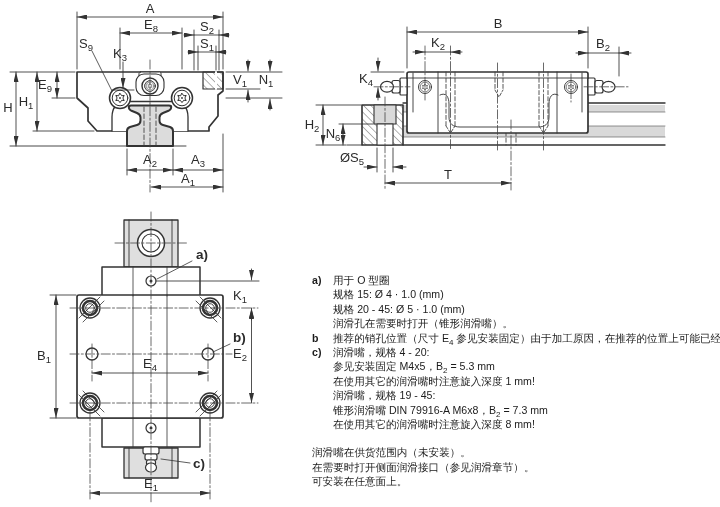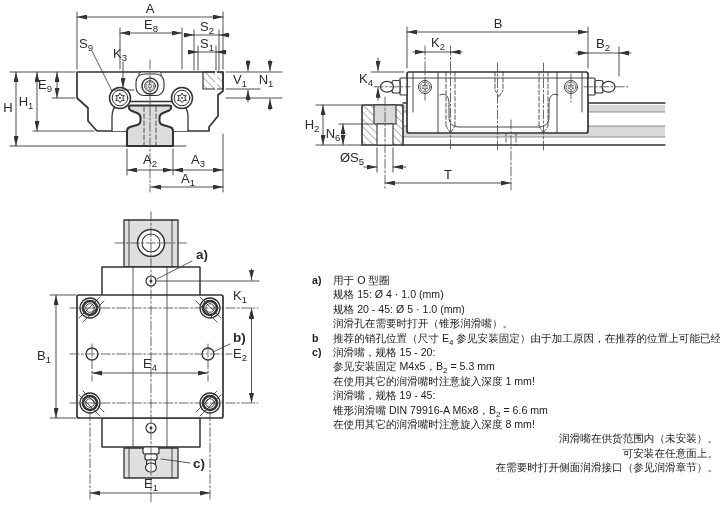--- a/index.html
+++ b/index.html
@@ -7,21 +7,21 @@
          font-family:"Liberation Sans",sans-serif;}
   svg{position:absolute;left:0;top:0;}
   svg text{font-family:"Liberation Sans",sans-serif;font-size:13px;fill:#2b2b2b;}
   text.dim{text-anchor:middle;}
   tspan.sub{font-size:9.5px;}
   text.callout{font-weight:bold;font-size:13.5px;}
   .notes{position:absolute;left:312px;top:273px;width:406px;
          font-size:10.6px;color:#1c1c1c;}
   .nline{height:14.4px;line-height:14.4px;white-space:nowrap;position:relative;padding-left:21px;}
   .nline .mk{position:absolute;left:0;top:0;font-weight:bold;}
-  .nfooter{text-align:right;}
+  .nfooter{margin-top:14px;}
   .nfooter .nline{padding-left:0;}
   sub{font-size:8px;}
 </style>
 </head>
 <body>
 
 <div id="stage">
 <svg width="720" height="507" viewBox="0 0 720 507">
   <defs>
     <marker id="ah" viewBox="0 0 12 6" refX="12" refY="3" markerWidth="10" markerHeight="5" markerUnits="userSpaceOnUse" orient="auto-start-reverse">
@@ -438,26 +438,26 @@
   <div class="nline">
     <span class="mk">a)</span><span>用于 O 型圈</span>
   </div>
   <div class="nline"><span>规格 15: Ø 4 · 1.0 (mm)</span></div>
   <div class="nline"><span>规格 20 - 45: Ø 5 · 1.0 (mm)</span></div>
   <div class="nline"><span>润滑孔在需要时打开（锥形润滑嘴）。</span></div>
   <div class="nline">
     <span class="mk">b</span><span><span>推荐的销孔位置（尺寸 E</span><sub>4</sub><span> 参见安装固定）由于加工原因，在推荐的位置上可能已经存</span></span>
   </div>
   <div class="nline">
-    <span class="mk">c)</span><span>润滑嘴，规格 15 - 20:</span>
+    <span class="mk">c)</span><span>润滑嘴，规格 4 - 20:</span>
   </div>
   <div class="nline"><span><span>参见安装固定 M4x5，B</span><sub>2</sub><span> = 5.3 mm</span></span></div>
   <div class="nline"><span>在使用其它的润滑嘴时注意旋入深度 1 mm!</span></div>
   <div class="nline"><span>润滑嘴，规格 19 - 45:</span></div>
-  <div class="nline"><span><span>锥形润滑嘴 DIN 79916-A M6x8，B</span><sub>2</sub><span> = 6.6 mm</span></span></div>
+  <div class="nline"><span><span>锥形润滑嘴 DIN 79916-A M6x8，B</span><sub>2</sub><span> = 7.3 mm</span></span></div>
   <div class="nline"><span>在使用其它的润滑嘴时注意旋入深度 8 mm!</span></div>
   <div class="nfooter">
     <div class="nline"><span>润滑嘴在供货范围内（未安装）。</span></div>
+    <div class="nline"><span>在需要时打开侧面润滑接口（参见润滑章节）。</span></div>
     <div class="nline"><span>可安装在任意面上。</span></div>
-    <div class="nline"><span>在需要时打开侧面润滑接口（参见润滑章节）。</span></div>
   </div>
 </div>
 </div>
 
 </body></html>

